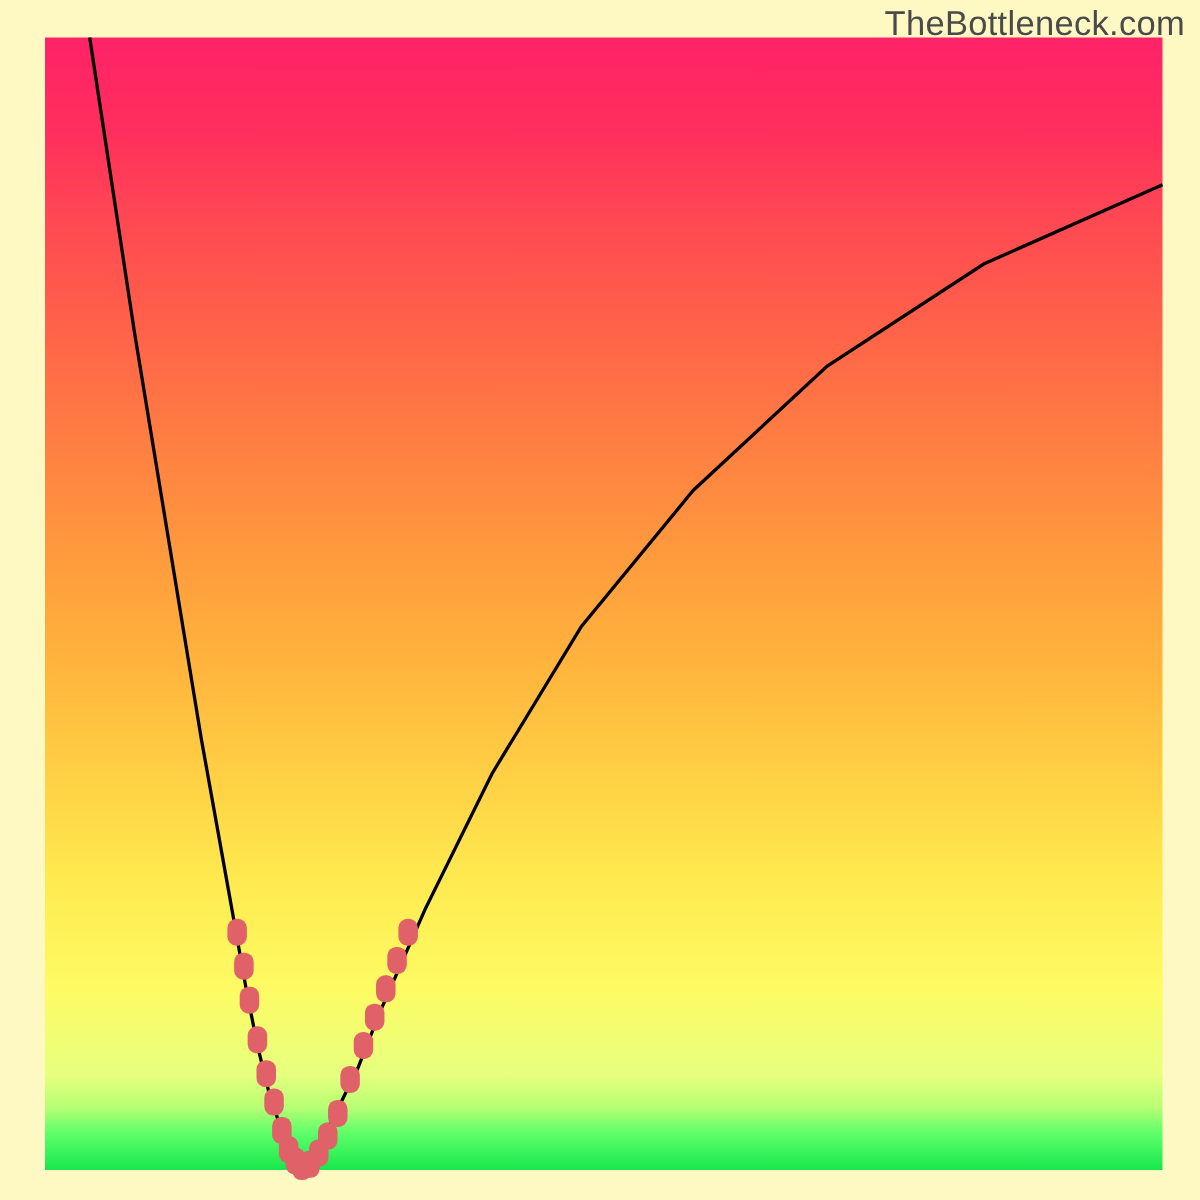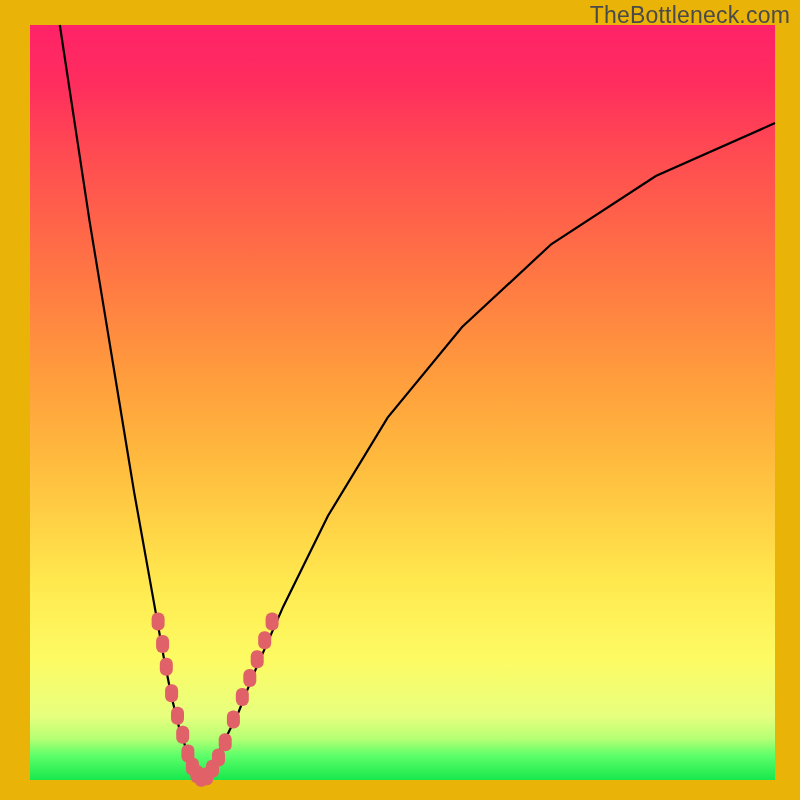--- a/index.html
+++ b/index.html
@@ -8,21 +8,21 @@
     width: 800px;
     height: 800px;
     overflow: hidden;
     background: #000;
     font-family: Arial, Helvetica, sans-serif;
   }
   .frame {
     position: absolute;
     left: 0; top: 0;
     width: 800px; height: 800px;
-    background: #eab308;
+    background: #fef9c3;
   }
   .plot-area {
     position: absolute;
     left: 30px;
     top: 25px;
     width: 745px;
     height: 755px;
     
     background: linear-gradient(to top,
       #17e84c 0%,

